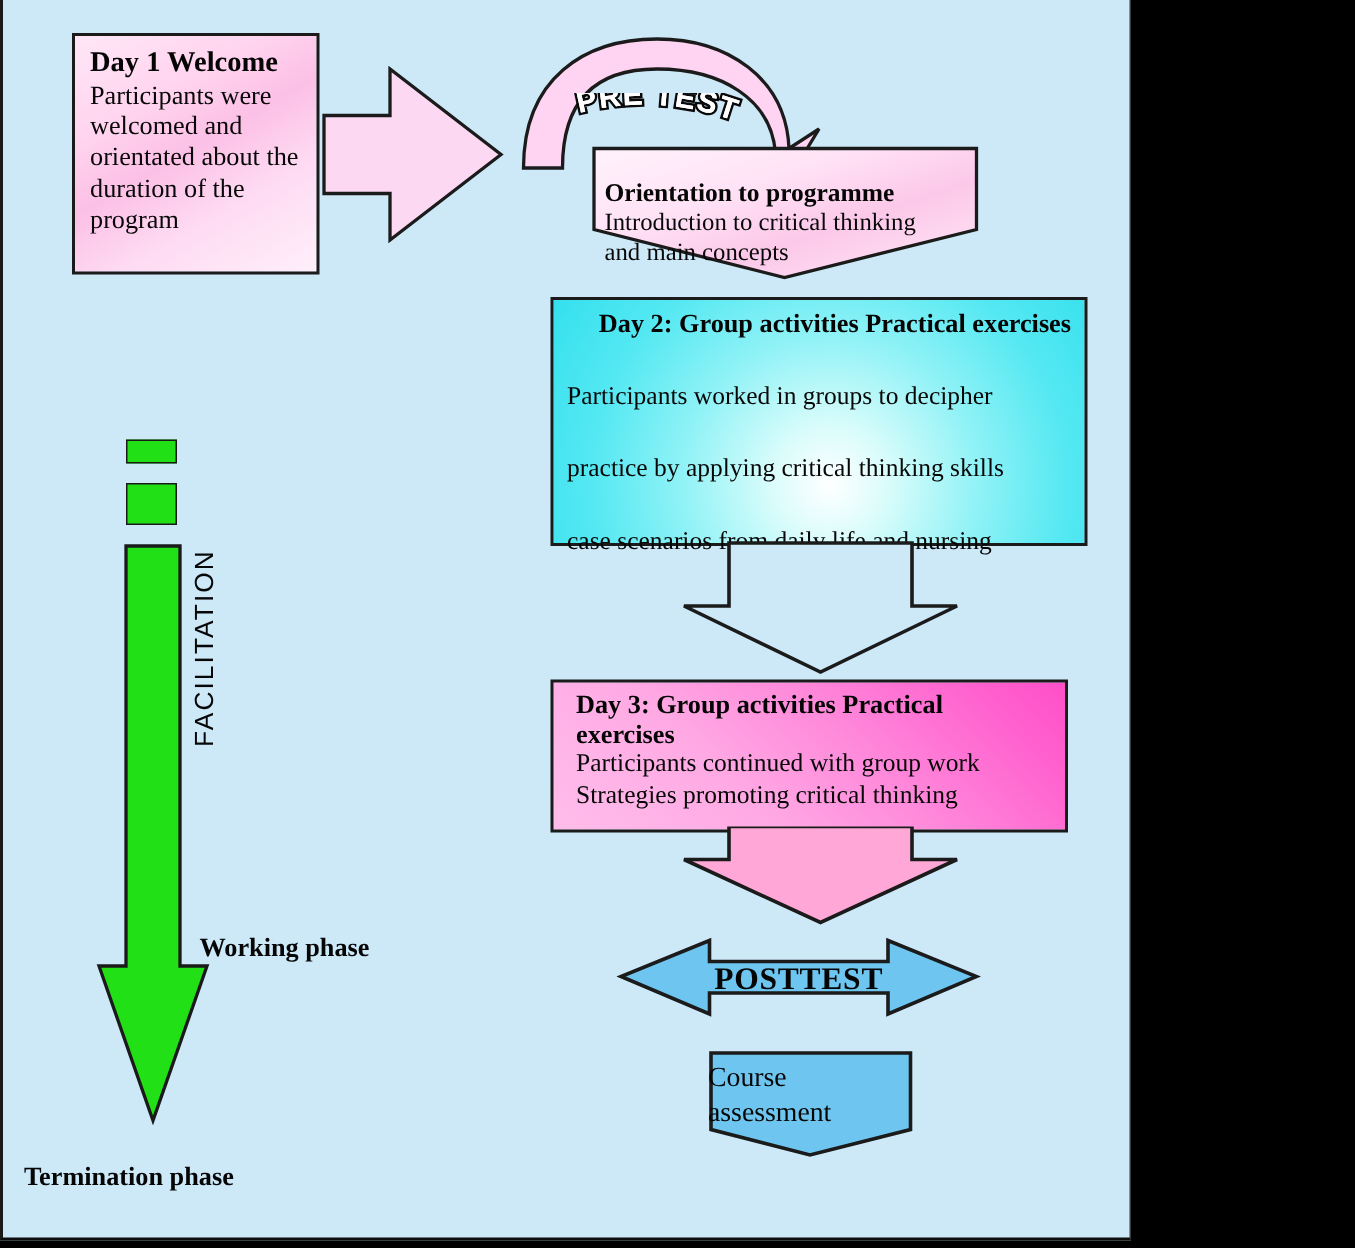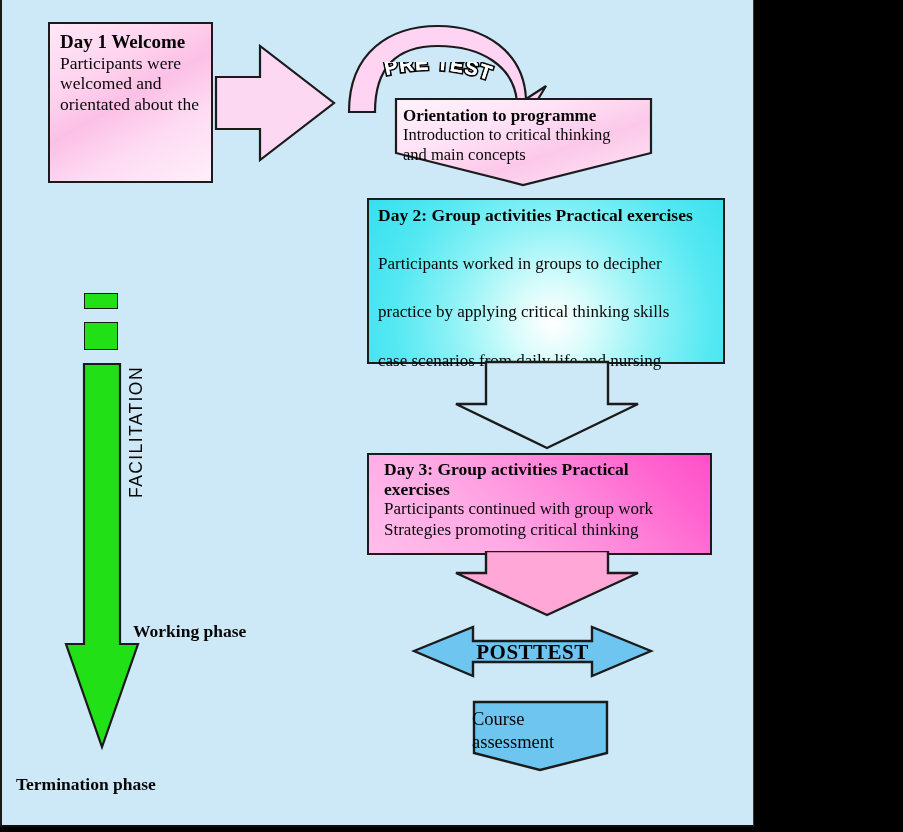--- a/index.html
+++ b/index.html
@@ -79,37 +79,38 @@
     width: 259px; height: 90px;
   }
   .pent-orient-text {
     position: absolute;
     left: 401px; top: 106px;
     width: 248px;
   }
   .pent-orient-text .title {
     font-weight: bold; font-size: 17px; color: #060606;
     line-height: 1.12;
+    margin-top: 13px;
   }
   .pent-orient-text .body {
     font-size: 16.5px; color: #080808; line-height: 1.2;
   }
 
   
   .box-day2 {
     position: absolute;
     left: 365px; top: 198px;
     width: 358px; height: 166px;
     border: 2px solid #1b1b1b;
     box-sizing: border-box;
     background: radial-gradient(circle at 52% 76%, #FFFFFF 0%, #D8FCFB 18%, #8FF2F6 45%, #54E8F2 72%, #34E0EE 100%);
     padding: 6px 9px 0 9px;
   }
   .box-day2 .title {
-    font-weight: bold; font-size: 17.5px; color: #050505; line-height: 1.14;
+    font-weight: bold; font-size: 17.5px; color: #050505; line-height: 1.14; text-align: right;
   }
   .box-day2 .body { font-size: 17px; color: #070707; line-height: 1.2; margin-top: 28px; }
 
   
   .arrow-down-2 {
     position: absolute;
     left: 452px; top: 360px;
     width: 186px; height: 90px;
   }
 
@@ -229,20 +230,21 @@
     <svg class="arrow-right" viewBox="0 0 122 118" preserveAspectRatio="none">
       <polygon points="2,33 46,33 46,2 120,59 46,116 46,85 2,85" fill="#FDD8F2" stroke="#1b1b1b" stroke-width="2.2" stroke-linejoin="miter"></polygon>
     </svg>
 
     <div class="box-day1">
       <div class="title">Day 1 Welcome</div>
       <div class="body">
         <div>Participants were</div>
         <div>welcomed and</div>
         <div>orientated about the</div>
+        <div>duration of the program</div>
       </div>
     </div>
 
     <svg class="arch-arrow" viewBox="0 0 220 90" preserveAspectRatio="none">
       <path d="M3,88
                C3,28 44,2 92,2
                C139,2 178,28 180,75
                L200,62
                L183,90
                L155,90

